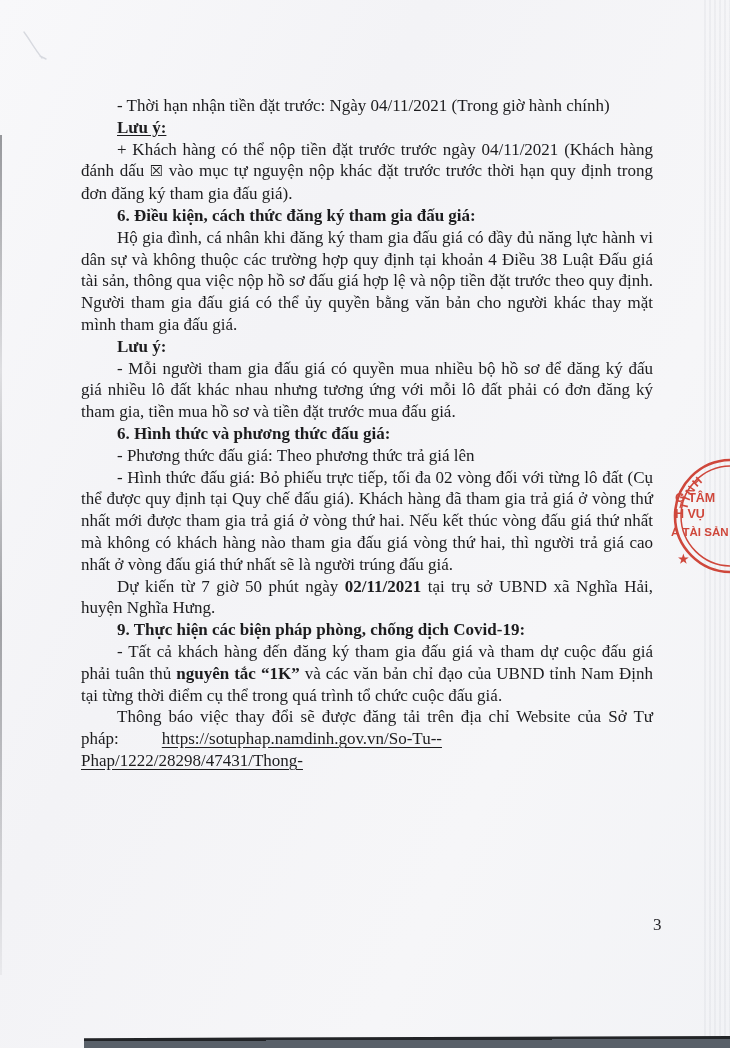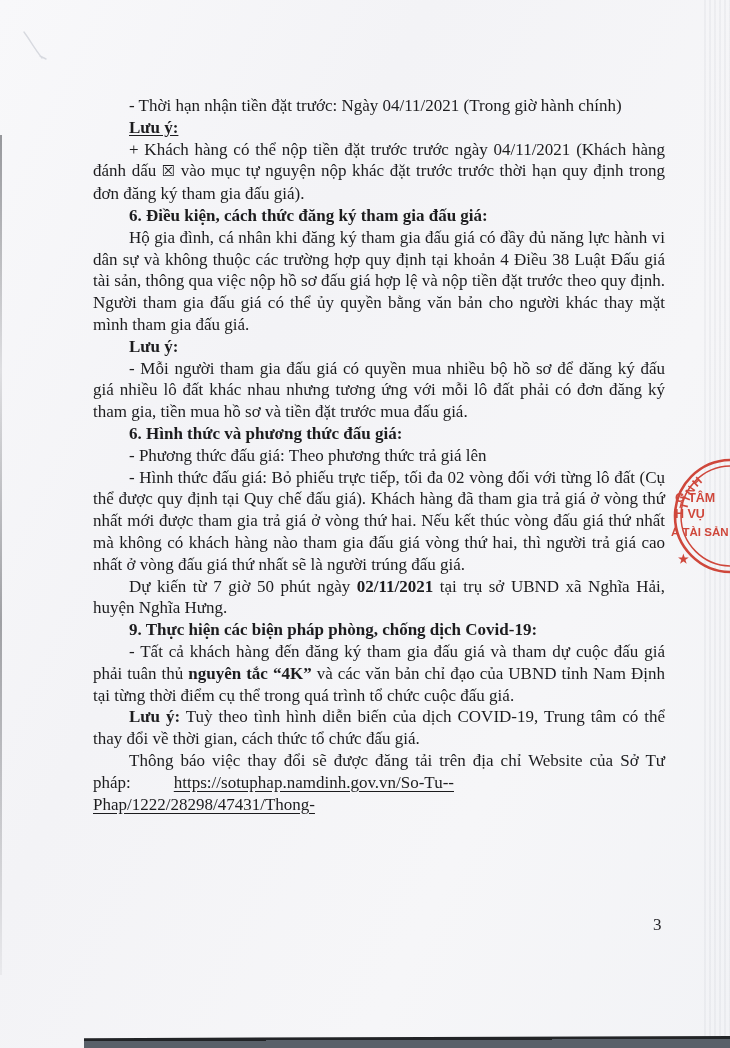--- a/index.html
+++ b/index.html
@@ -24,21 +24,21 @@
   }
   
   .scan-bottom{
     position:absolute;left:84px;right:-4px;top:1037px;height:12px;
     background:linear-gradient(180deg,#222427 0 3px,#596069 3px 100%);
     transform:rotate(-0.2deg);
   }
   
   .mark{position:absolute;left:20px;top:28px;opacity:.5;}
   .doc{
-    position:absolute;left:93px;top:95px;width:572px;
+    position:absolute;left:81px;top:95px;width:572px;
     font-size:17px;line-height:21.8px;color:#1c1c1e;
     text-align:justify;
   }
   .doc p{margin:0;text-indent:36px;}
   .b{font-weight:700;}
   .u{text-decoration:underline;text-underline-offset:2px;}
   .chk{font-family:"DejaVu Sans",sans-serif;font-size:15px;}
   .gap{padding-left:36px;}
   .url{text-decoration:underline;text-underline-offset:3px;margin-left:7px;}
   .pagenum{
@@ -65,22 +65,21 @@
       <p><span>+ Khách hàng có thể nộp tiền đặt trước trước ngày 04/11/2021 (Khách hàng đánh dấu </span><span class="chk">☒</span><span> vào mục tự nguyện nộp khác đặt trước trước thời hạn quy định trong đơn đăng ký tham gia đấu giá).</span></p>
       <p><span class="b">6. Điều kiện, cách thức đăng ký tham gia đấu giá:</span></p>
       <p><span>Hộ gia đình, cá nhân khi đăng ký tham gia đấu giá có đầy đủ năng lực hành vi dân sự và không thuộc các trường hợp quy định tại khoản 4 Điều 38 Luật Đấu giá tài sản, thông qua việc nộp hồ sơ đấu giá hợp lệ và nộp tiền đặt trước theo quy định. Người tham gia đấu giá có thể ủy quyền bằng văn bản cho người khác thay mặt mình tham gia đấu giá.</span></p>
       <p><span class="b">Lưu ý:</span></p>
       <p><span>- Mỗi người tham gia đấu giá có quyền mua nhiều bộ hồ sơ để đăng ký đấu giá nhiều lô đất khác nhau nhưng tương ứng với mỗi lô đất phải có đơn đăng ký tham gia, tiền mua hồ sơ và tiền đặt trước mua đấu giá.</span></p>
       <p><span class="b">6. Hình thức và phương thức đấu giá:</span></p>
       <p><span>- Phương thức đấu giá: Theo phương thức trả giá lên</span></p>
       <p><span>- Hình thức đấu giá: Bỏ phiếu trực tiếp, tối đa 02 vòng đối với từng lô đất (Cụ thể được quy định tại Quy chế đấu giá). Khách hàng đã tham gia trả giá ở vòng thứ nhất mới được tham gia trả giá ở vòng thứ hai. Nếu kết thúc vòng đấu giá thứ nhất mà không có khách hàng nào tham gia đấu giá vòng thứ hai, thì người trả giá cao nhất ở vòng đấu giá thứ nhất sẽ là người trúng đấu giá.</span></p>
       <p><span>Dự kiến từ 7 giờ 50 phút ngày </span><span class="b">02/11/2021</span><span> tại trụ sở UBND xã Nghĩa Hải, huyện Nghĩa Hưng.</span></p>
       <p><span class="b">9. Thực hiện các biện pháp phòng, chống dịch Covid-19:</span></p>
-      <p><span>- Tất cả khách hàng đến đăng ký tham gia đấu giá và tham dự cuộc đấu giá phải tuân thủ </span><span class="b">nguyên tắc “4K”</span><span> và các văn bản chỉ đạo của UBND tỉnh Nam Định tại từng thời điểm cụ thể trong quá trình tổ chức cuộc đấu giá.</span></p>
-      <p><span class="b">Lưu ý:</span><span> Tuỳ theo tình hình diễn biến của dịch COVID-19, Trung tâm có thể thay đổi về thời gian, cách thức tổ chức đấu giá.</span></p>
+      <p><span>- Tất cả khách hàng đến đăng ký tham gia đấu giá và tham dự cuộc đấu giá phải tuân thủ </span><span class="b">nguyên tắc “1K”</span><span> và các văn bản chỉ đạo của UBND tỉnh Nam Định tại từng thời điểm cụ thể trong quá trình tổ chức cuộc đấu giá.</span></p>
       <p><span>Thông báo việc thay đổi sẽ được đăng tải trên địa chỉ Website của Sở Tư pháp:</span><span class="u gap url">https://sotuphap.namdinh.gov.vn/So-Tu--Phap/1222/28298/47431/Thong-</span></p>
     </div>
 
   <svg class="stamp" viewBox="0 0 60 132">
     <g fill="none" stroke="#cc392c">
       <circle cx="61" cy="66" r="56" stroke-width="2.6"></circle>
       <circle cx="61" cy="66" r="50" stroke-width="1.5"></circle>
     </g>
     <defs>
       <path id="stamp-arc" d="M17 70 A 44 44 0 0 1 61 22"></path>

